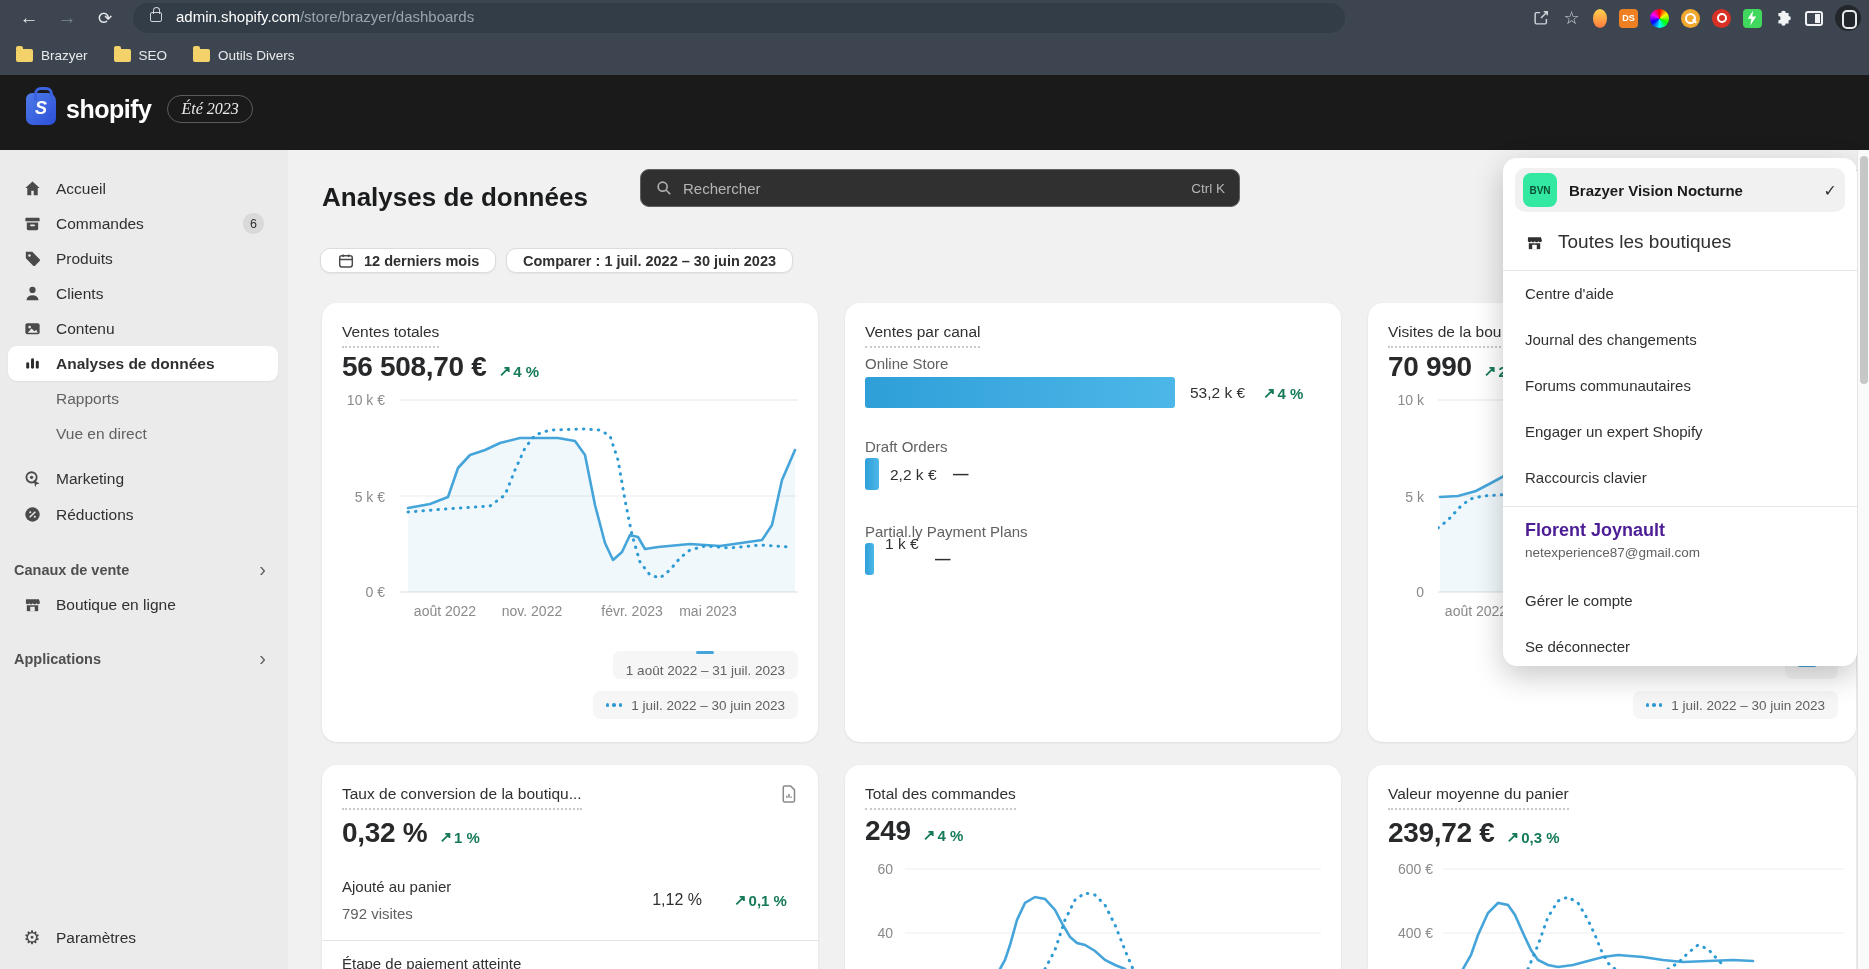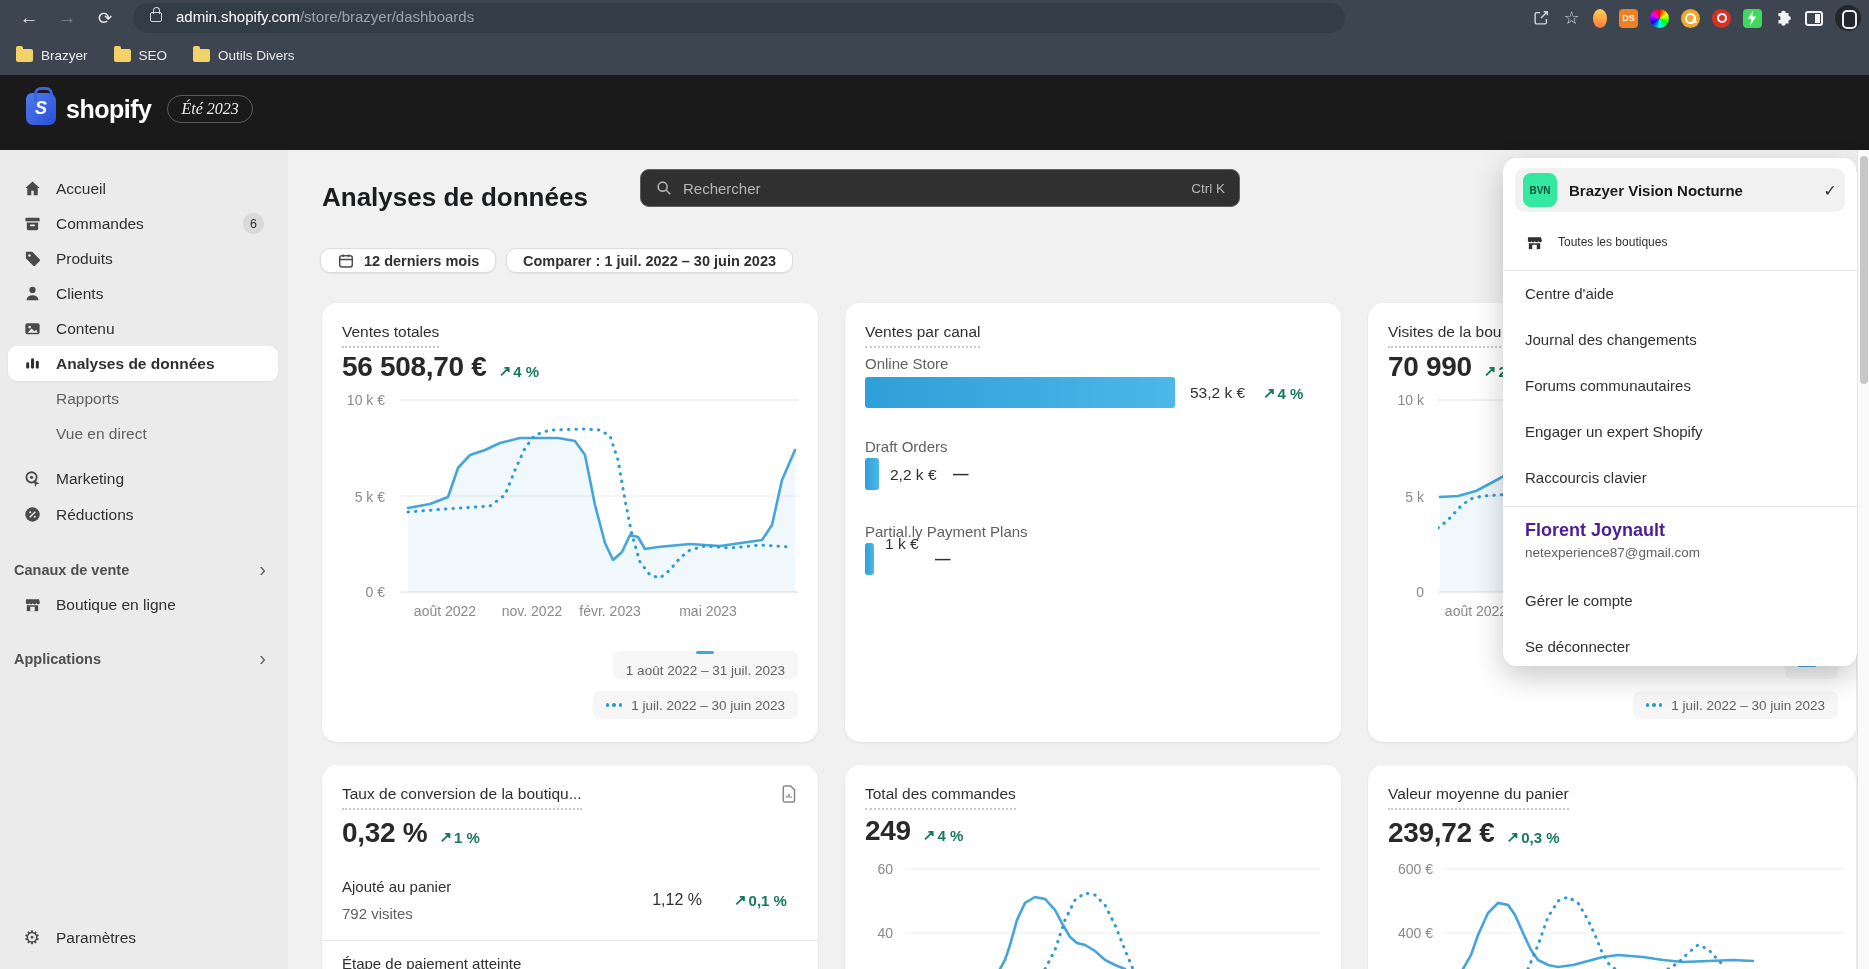--- a/index.html
+++ b/index.html
@@ -90,21 +90,21 @@
   .dash-val { color:#8a8a8a; font-weight:bold; font-size:15px; }
   .row-val { position:absolute; font-size:15.5px; color:#303030; white-space:nowrap; }
   .divider-h { position:absolute; left:0; right:0; height:1px; background:#e3e3e3; }
 
   
   .dropdown { position:absolute; left:1503px; top:158px; width:354px; height:508px; background:#fff; border-radius:14px; box-shadow:0 10px 30px rgba(0,0,0,.22); z-index:50; }
   .dd-store { position:absolute; left:12px; top:10px; width:330px; height:44px; background:#f1f1f1; border-radius:10px; display:flex; align-items:center; gap:12px; padding:0 8px; cursor:pointer; }
   .dd-store .nm { font-size:15px; font-weight:bold; color:#1a1a1a; flex:1; white-space:nowrap; }
   .dd-chip { width:34px; height:34px; border-radius:8px; background:#33e8a1; color:#0b5135; font-size:10px; font-weight:bold; display:flex; align-items:center; justify-content:center; flex:none; }
   .check::before { content:"✓"; font-size:16px; color:#303030; }
-  .dd-row { position:absolute; left:12px; width:330px; height:40px; display:flex; align-items:center; gap:14px; padding:0 10px; font-size:12px; color:#303030; cursor:pointer; border-radius:9px; white-space:nowrap; }
+  .dd-row { position:absolute; left:12px; width:330px; height:40px; display:flex; align-items:center; gap:14px; padding:0 10px; font-size:19px; color:#303030; cursor:pointer; border-radius:9px; white-space:nowrap; }
   .dd-item { position:absolute; left:22px; width:310px; height:34px; display:flex; align-items:center; font-size:15px; color:#303030; cursor:pointer; white-space:nowrap; }
   .dd-div { position:absolute; left:0; width:354px; height:1px; background:#e6e6e6; }
   .dd-user-name { position:absolute; left:22px; font-size:18px; font-weight:bold; color:#4c1d95; }
   .dd-user-mail { position:absolute; left:22px; font-size:13.5px; color:#616161; }
 
   
   .scroll-track { position:absolute; left:1857px; top:150px; width:12px; height:819px; background:#fafafa; border-left:1px solid #e4e4e4; z-index:60; }
   .scroll-thumb { position:absolute; left:2px; top:6px; width:8px; height:228px; background:#c7c7c7; border-radius:4px; cursor:grab; }
 </style>
 </head>
@@ -316,21 +316,21 @@
     <svg style="position:absolute; left:78px; top:92px;" width="398" height="200" viewBox="0 0 398 200">
       <line x1="0" y1="5" x2="398" y2="5" stroke="#e6e6e6" stroke-width="1"></line>
       <line x1="0" y1="101" x2="398" y2="101" stroke="#ededed" stroke-width="1"></line>
       <line x1="0" y1="197" x2="398" y2="197" stroke="#dedede" stroke-width="1"></line>
       <path d="M8 113 30 109 48 102 58 73 70 60 85 55 100 48 120 43 158 43 175 46 185 60 195 110 205 148 213 165 222 157 230 140 238 142 245 154 258 152 290 149 320 151 348 147 362 145 372 130 382 85 395 55 395 197 8 197 Z" fill="#45a5da" opacity="0.08"></path>
       <polyline points="8,113 30,109 48,102 58,73 70,60 85,55 100,48 120,43 158,43 175,46 185,60 195,110 205,148 213,165 222,157 230,140 238,142 245,154 258,152 290,149 320,151 348,147 362,145 372,130 382,85 395,55" fill="none" stroke="#45a5da" stroke-width="2.6" stroke-linejoin="round" stroke-linecap="round"></polyline>
       <polyline points="8,117 45,114 90,111 105,100 115,75 125,53 135,40 150,35 185,34 200,35 210,41 218,65 225,105 232,140 240,167 250,180 260,183 270,175 280,163 290,155 305,151 330,153 360,150 390,152" fill="none" stroke="#2d9ad4" stroke-width="3" stroke-dasharray="0.5 7" stroke-linecap="round"></polyline>
     </svg>
     <span class="xtick" style="left:123px; top:300px;">août 2022</span>
     <span class="xtick" style="left:210px; top:300px;">nov. 2022</span>
-    <span class="xtick" style="left:288px; top:300px;">févr. 2023</span>
+    <span class="xtick" style="left:310px; top:300px;">févr. 2023</span>
     <span class="xtick" style="left:386px; top:300px;">mai 2023</span>
     <div class="legend-pill" style="right:20px; top:348px;flex-direction:column;">
       <span class="sw-line"></span>
       <span>1 août 2022 – 31 juil. 2023</span>
     </div>
     <div class="legend-pill" style="right:20px; top:388px;">
       <span class="sw-dots">
           <i></i>
           <i></i>
           <i></i>

